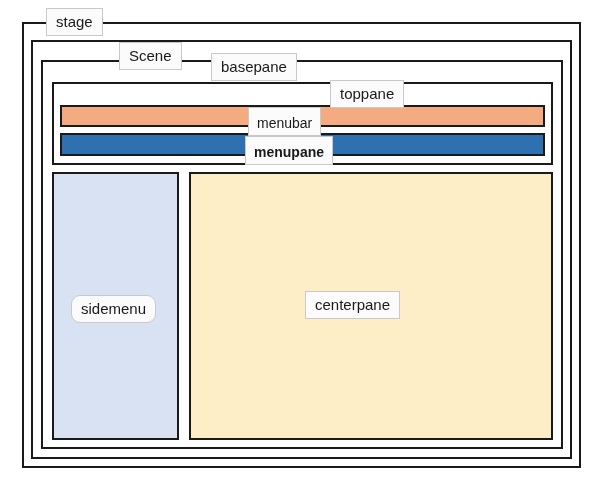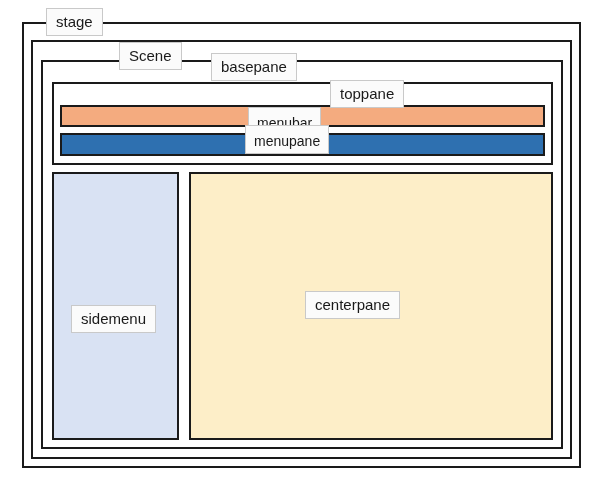--- a/index.html
+++ b/index.html
@@ -59,22 +59,22 @@
     box-sizing: border-box;
     text-align: center;
   }
   .label.small { font-size: 14px; padding: 8px 8px 5px 8px; }
 
   #stage-label    { left: 46px;  top: 8px;  }
   #scene-label    { left: 119px; top: 30px; margin-top: 12px; }
   #basepane-label { left: 211px; top: 53px; }
   #toppane-label  { left: 330px; top: 80px; }
   #menubar-label  { left: 248px; top: 107px; }
-  #menupane-label { left: 245px; top: 125px; }
-  #sidemenu-label { left: 71px;  top: 305px; }
+  #menupane-label { left: 245px; top: 136px; font-weight: bold; }
+  #sidemenu-label { left: 71px;  top: 295px; border-radius: 9px; }
   #centerpane-label { left: 305px; top: 291px; }
 </style>
 </head>
 <body>
 
 <div id="diagram">
 
   <div class="frame" id="stage-frame"></div>
   <div class="frame" id="scene-frame"></div>
   <div class="frame" id="basepane-frame"></div>

